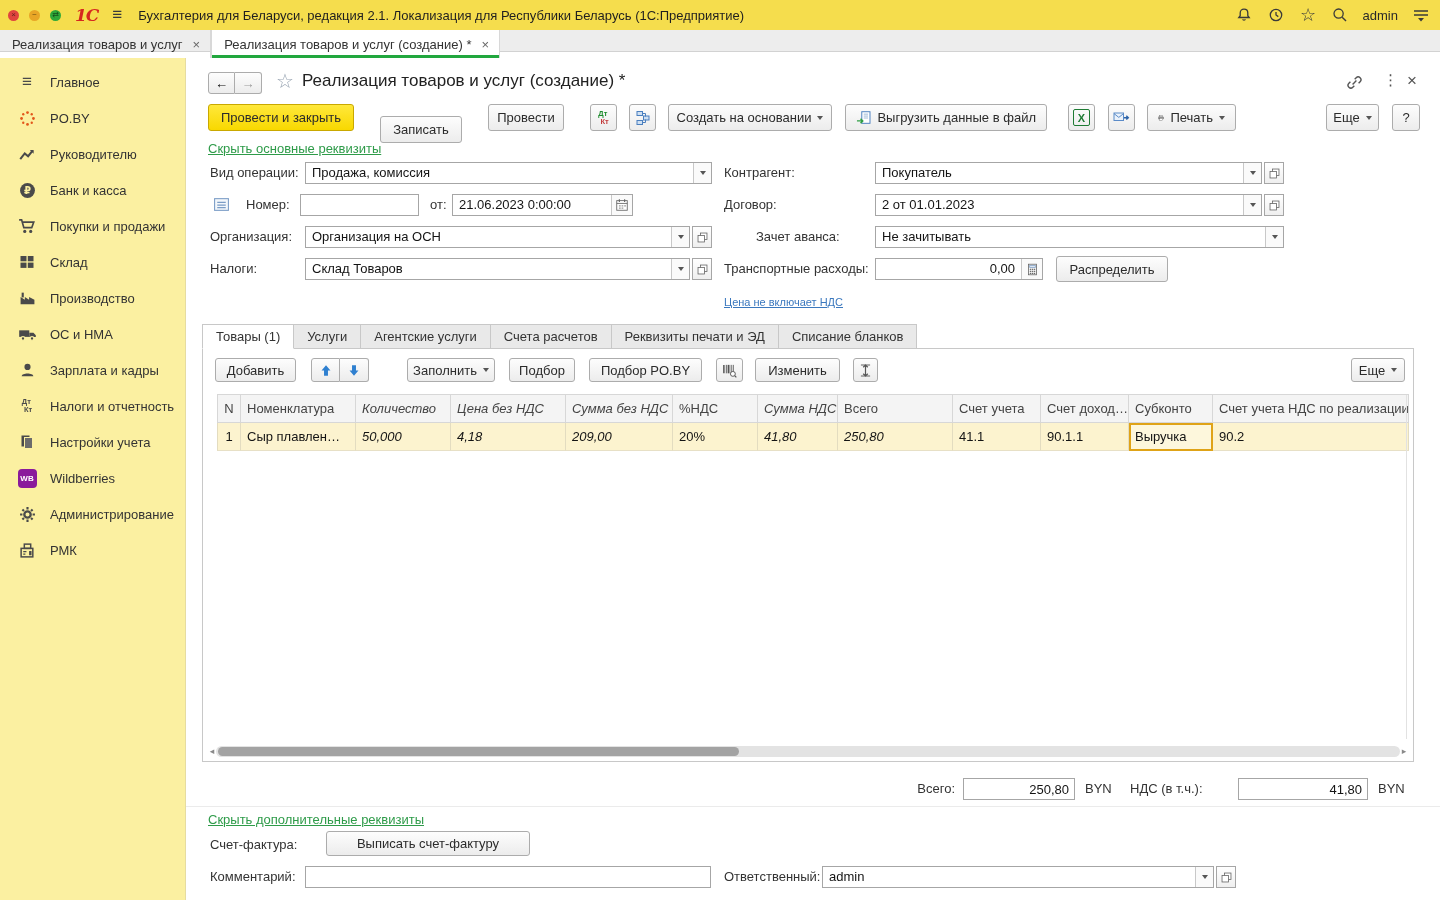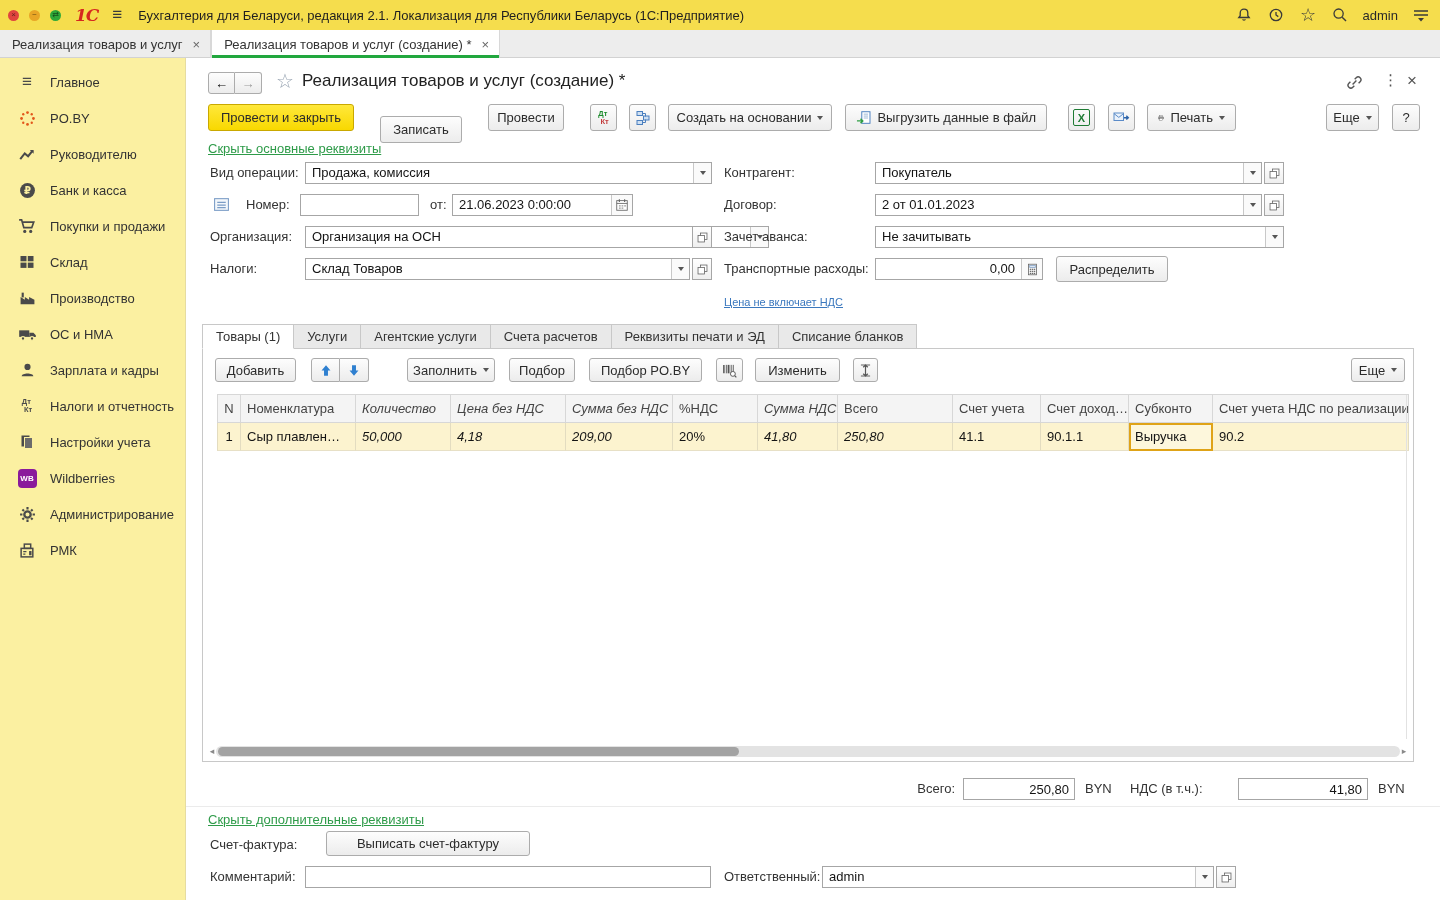--- a/index.html
+++ b/index.html
@@ -12,21 +12,21 @@
   .tl { width:11px; height:11px; border-radius:50%; display:flex; align-items:center; justify-content:center; font-size:8px; line-height:1; color:rgba(0,0,0,.55); }
   .tl.red{ background:#E0443E; } .tl.yel{ background:#E8A626; } .tl.grn{ background:#2FA838; }
   .logo1c { font-family:"DejaVu Serif", serif; font-style:italic; font-weight:bold; color:#D6281F; font-size:17px; margin-left:14px; letter-spacing:-1px; }
   .topmenu { font-size:17px; color:#3a3a3a; margin-left:14px; }
   .wtitle { font-size:13px; color:#1f1f1f; margin-left:16px; white-space:nowrap; }
   .topicons { margin-left:auto; display:flex; align-items:center; gap:13px; margin-right:10px; }
   .topicons .ticon { width:19px; height:19px; display:flex; align-items:center; justify-content:center; color:#3a3a3a; font-size:16px; }
   .adminlbl { font-size:13px; color:#2a2a2a; }
 
   
-  .tabbar { position:absolute; left:0; top:30px; width:1440px; height:28px; background:#EDEDED; border-bottom:1px solid #D2D2D2; display:flex; }
+  .tabbar { position:absolute; left:0; top:30px; width:1440px; height:22px; background:#EDEDED; border-bottom:1px solid #D2D2D2; display:flex; }
   .wtab { height:28px; display:flex; align-items:center; padding:0 10px 0 12px; font-size:13px; color:#333; border-right:1px solid #D8D8D8; gap:10px; }
   .wtab .x { color:#666; font-size:13px; cursor:pointer; }
   .wtab.active { background:#fff; border-left:1px solid #D8D8D8; box-shadow:inset 0 -3px 0 #21A73E; }
 
   
   .sidebar { position:absolute; left:0; top:58px; width:186px; height:842px; background:#FBF0A1; border-right:1px solid #E6DCA0; padding-top:6px; }
   .sitem { height:36px; display:flex; align-items:center; padding-left:17px; gap:13px; cursor:pointer; }
   .sitem .sic { width:20px; height:20px; display:flex; align-items:center; justify-content:center; flex:none; color:#4a4a4a; }
   .sitem .slabel { font-size:13px; color:#333; white-space:nowrap; }
   .dtkt-mini { font-size:7.5px; font-weight:bold; color:#4a4a4a; line-height:8px; text-align:left; }
@@ -375,21 +375,21 @@
       <svg width="14" height="14" viewBox="0 0 16 16">
           <rect x="2" y="3" width="12" height="11" fill="#fff" stroke="#666"></rect>
           <path d="M2 6.2h12" stroke="#666"></path>
           <path d="M5 1.5v3M11 1.5v3" stroke="#666" stroke-width="1.3"></path>
           <path d="M4.5 9h2M7.5 9h2M10.5 9h2M4.5 11.5h2M7.5 11.5h2" stroke="#999" stroke-width="1.4"></path>
         </svg>
     </span>
   </div>
 
   <div class="lbl" style="left:210px; top:226px;">Организация:</div>
-  <div class="combo" style="left:305px; top:226px; width:464px;">
+  <div class="combo" style="left:305px; top:226px; width:385px;">
     <span class="val">Организация на ОСН</span>
     <span class="dd">
         <span class="caret"></span>
       </span>
   </div>
   <div class="openbtn" style="left:692px; top:226px;">
     <svg width="13" height="13" viewBox="0 0 16 16">
         <rect x="5.5" y="2.5" width="8" height="8" fill="#fff" stroke="#666"></rect>
         <rect x="2.5" y="5.5" width="8" height="8" fill="#fff" stroke="#666"></rect>
       </svg>
@@ -430,21 +430,21 @@
         <span class="caret"></span>
       </span>
   </div>
   <div class="openbtn" style="left:1264px; top:194px;">
     <svg width="13" height="13" viewBox="0 0 16 16">
         <rect x="5.5" y="2.5" width="8" height="8" fill="#fff" stroke="#666"></rect>
         <rect x="2.5" y="5.5" width="8" height="8" fill="#fff" stroke="#666"></rect>
       </svg>
   </div>
 
-  <div class="lbl" style="left:724px; top:226px;">Зачет аванса:</div>
+  <div class="lbl" style="left:756px; top:226px;">Зачет аванса:</div>
   <div class="combo" style="left:875px; top:226px; width:409px;">
     <span class="val">Не зачитывать</span>
     <span class="dd">
         <span class="caret"></span>
       </span>
   </div>
 
   <div class="lbl" style="left:724px; top:258px;">Транспортные расходы:</div>
   <div class="combo" style="left:875px; top:258px; width:168px;">
     <span class="val" style="text-align:right;">0,00</span>

